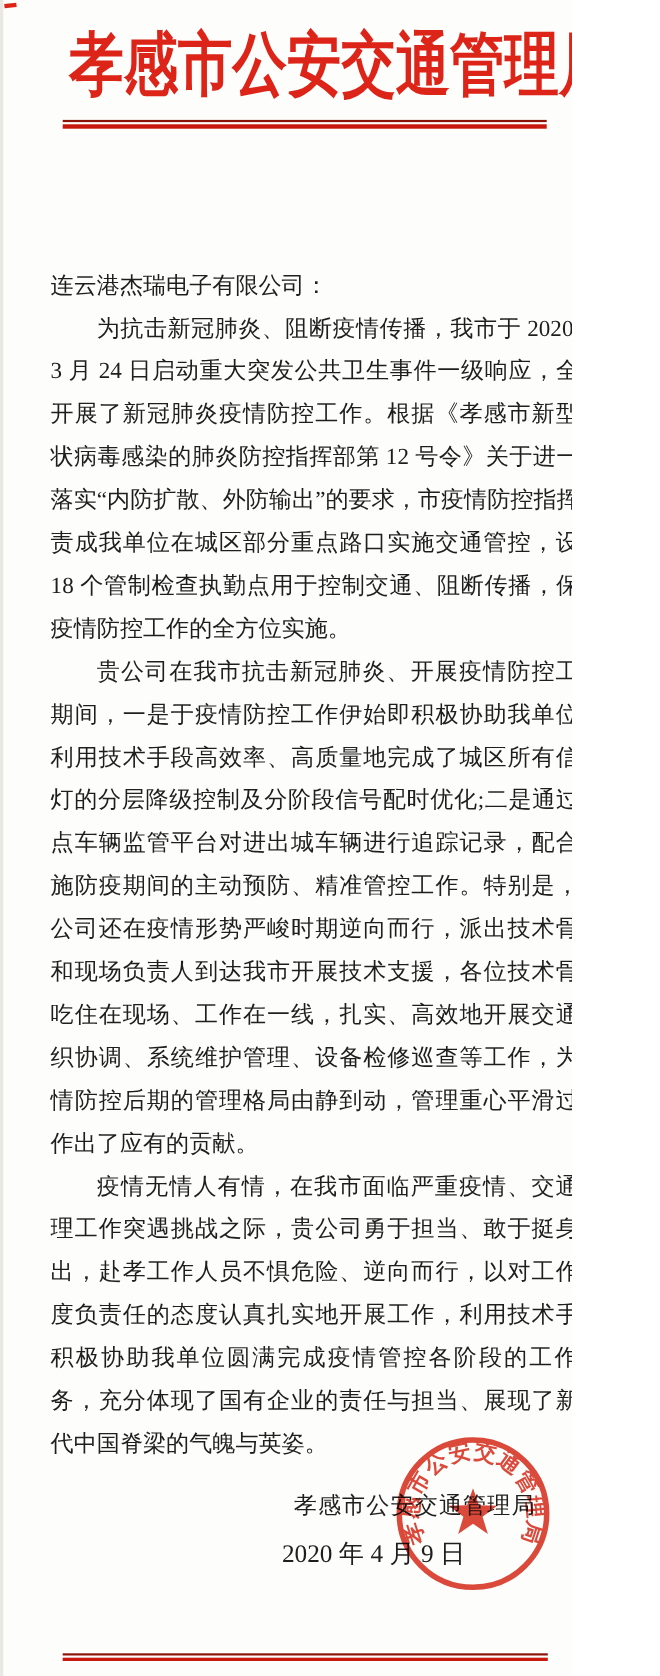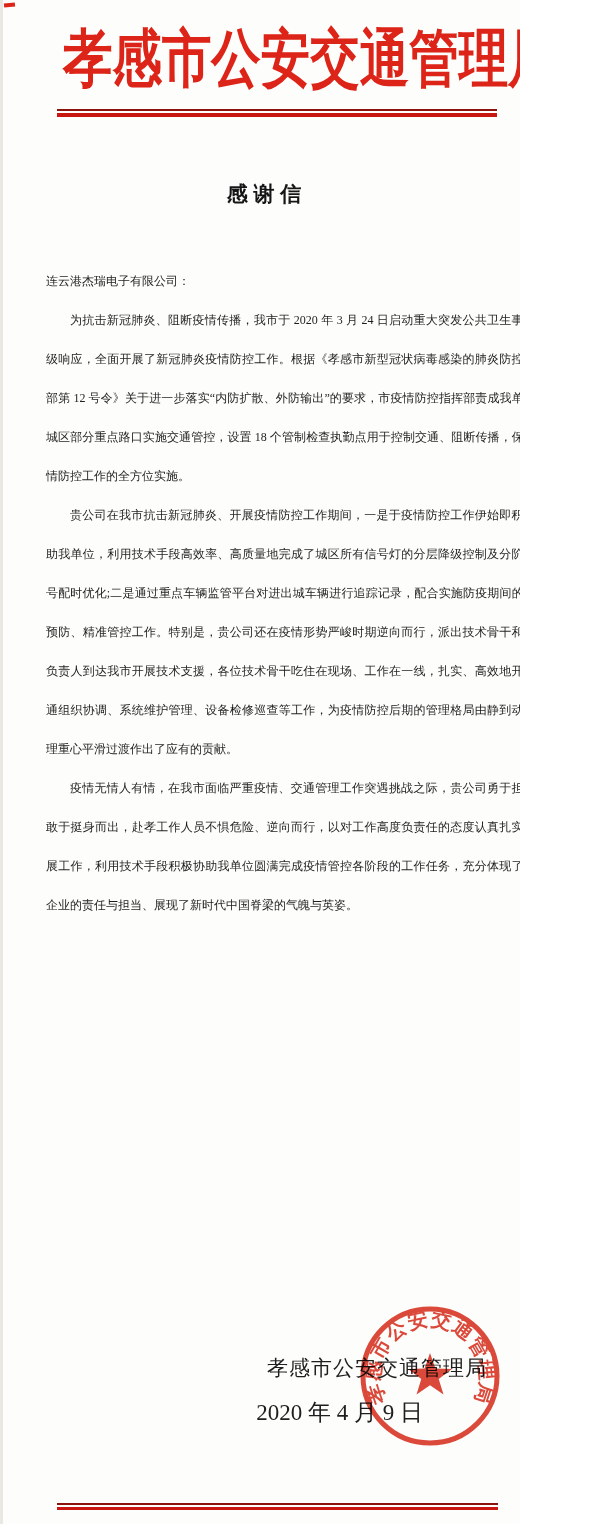--- a/index.html
+++ b/index.html
@@ -26,22 +26,22 @@
   .rule-thick { height:4px; background:var(--rule-bright,#c7170e); }
 
   .letter-title {
     position:absolute; top:180px; left:0; width:100%; box-sizing:border-box;
     padding-left:8px; text-align:center;
     font-family:"Liberation Sans","DejaVu Sans",sans-serif;
     font-weight:bold; font-size:21px; color:#151515;
   }
 
   .body-text {
-    position:absolute; top:262px; left:46px; width:502px;
-    font-size:12px; line-height:39px;
+    position:absolute; top:240px; left:46px; width:502px;
+    font-size:21px; line-height:39px;
     text-align:justify; text-justify:inter-ideograph;
   }
   .body-text p { margin:0; text-indent:2em; }
   .body-text p.greeting { text-indent:0; }
   .body-text p.closing { margin-top:39px; }
 
   .signature {
     position:absolute; top:1354px; right:33px;
     font-size:21px; letter-spacing:1px; white-space:nowrap;
   }
@@ -71,21 +71,20 @@
   <div class="corner-mark"></div>
 
   <div class="letterhead-title">孝感市公安交通管理局</div>
 
   <div class="header-rule">
     <div class="rule-thin"></div>
     <div class="rule-gap"></div>
     <div class="rule-thick"></div>
   </div>
 
-  <div class="letter-title">感 谢 信</div>
 
   <div class="body-text">
     <p class="greeting">连云港杰瑞电子有限公司：</p>
     <p>为抗击新冠肺炎、阻断疫情传播，我市于 2020 年 3 月 24 日启动重大突发公共卫生事件一级响应，全面开展了新冠肺炎疫情防控工作。根据《孝感市新型冠状病毒感染的肺炎防控指挥部第 12 号令》关于进一步落实“内防扩散、外防输出”的要求，市疫情防控指挥部责成我单位在城区部分重点路口实施交通管控，设置 18 个管制检查执勤点用于控制交通、阻断传播，保障疫情防控工作的全方位实施。</p>
     <p>贵公司在我市抗击新冠肺炎、开展疫情防控工作期间，一是于疫情防控工作伊始即积极协助我单位，利用技术手段高效率、高质量地完成了城区所有信号灯的分层降级控制及分阶段信号配时优化;二是通过重点车辆监管平台对进出城车辆进行追踪记录，配合实施防疫期间的主动预防、精准管控工作。特别是，贵公司还在疫情形势严峻时期逆向而行，派出技术骨干和现场负责人到达我市开展技术支援，各位技术骨干吃住在现场、工作在一线，扎实、高效地开展交通组织协调、系统维护管理、设备检修巡查等工作，为疫情防控后期的管理格局由静到动，管理重心平滑过渡作出了应有的贡献。</p>
     <p>疫情无情人有情，在我市面临严重疫情、交通管理工作突遇挑战之际，贵公司勇于担当、敢于挺身而出，赴孝工作人员不惧危险、逆向而行，以对工作高度负责任的态度认真扎实地开展工作，利用技术手段积极协助我单位圆满完成疫情管控各阶段的工作任务，充分体现了国有企业的责任与担当、展现了新时代中国脊梁的气魄与英姿。</p>
   </div>
 
   <div class="signature">孝感市公安交通管理局</div>
   <div class="sign-date">2020 年 4 月 9 日</div>

